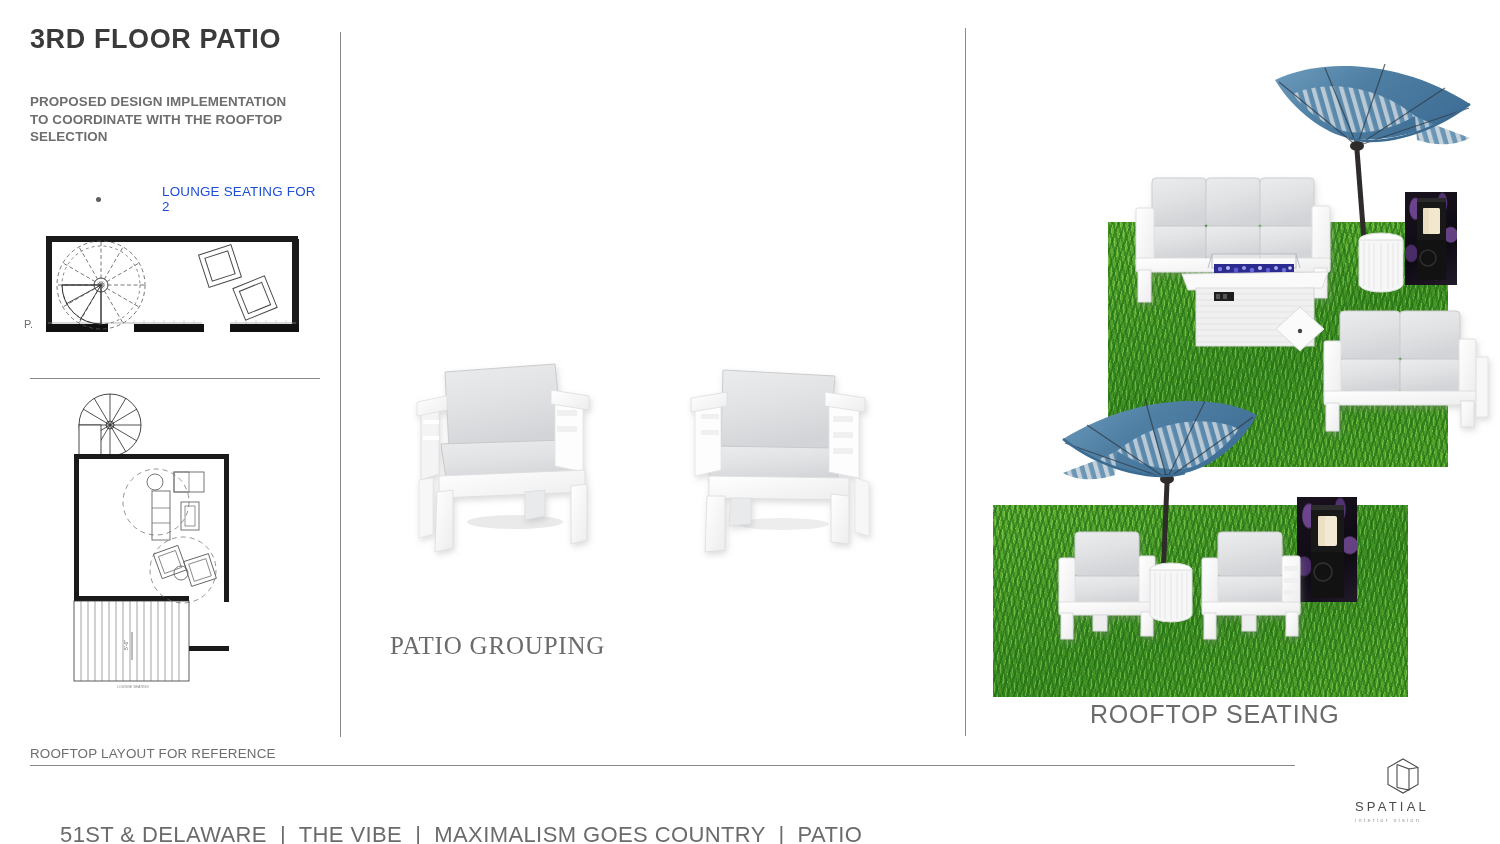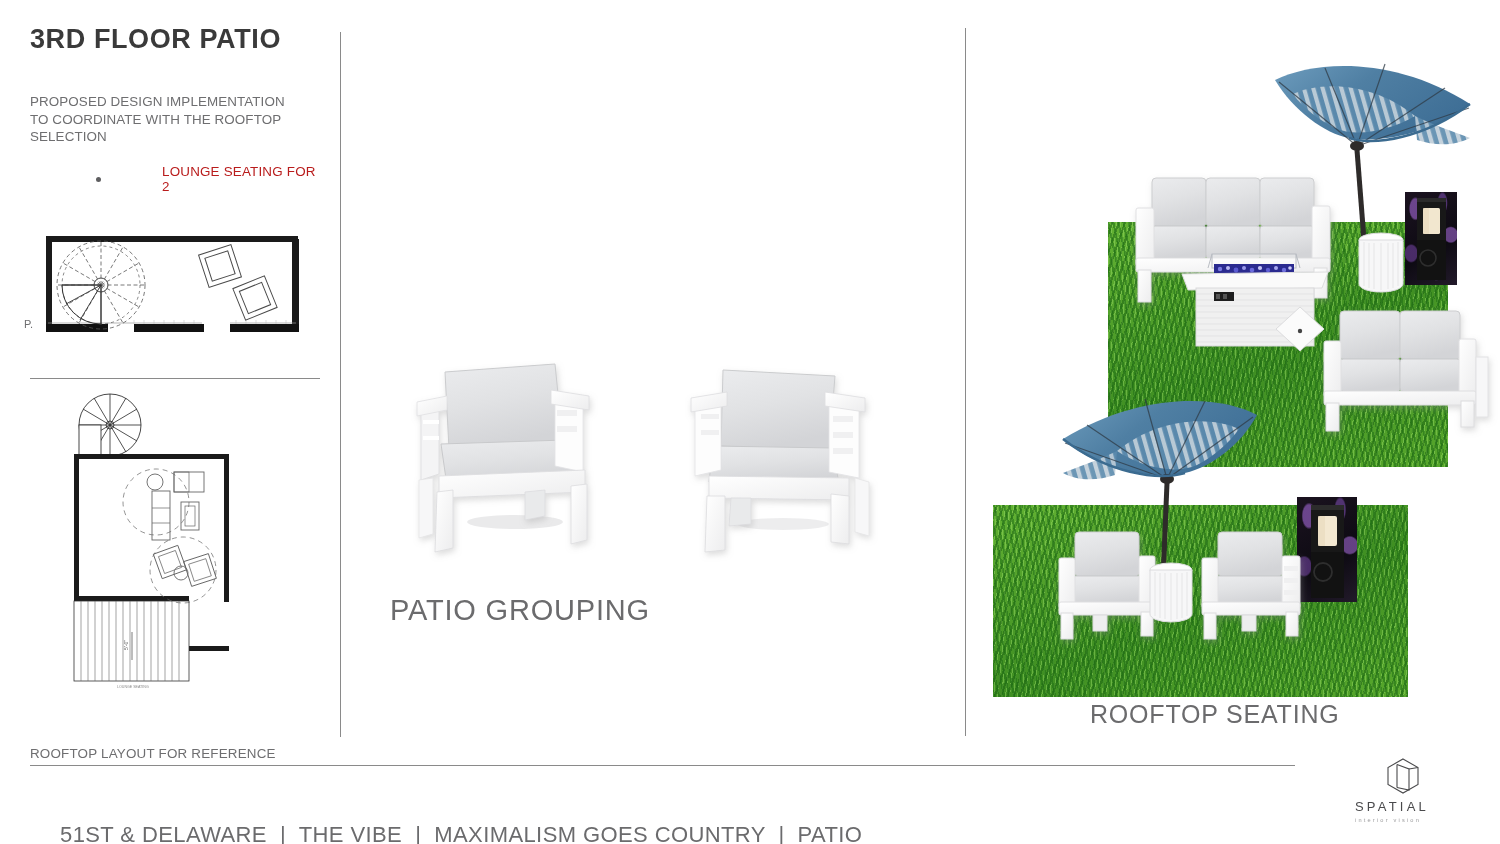--- a/index.html
+++ b/index.html
@@ -17,35 +17,35 @@
 
   
   #title {
     position: absolute; left: 30px; top: 24px;
     font-size: 27px; font-weight: 700; letter-spacing: 0.6px;
     color: #3a3a3a;
   }
   #subtitle {
     position: absolute; left: 30px; top: 93px; width: 275px;
     font-size: 13.4px; line-height: 17.5px; letter-spacing: 0.1px;
-    color: #6e6e70; font-weight: 400;
+    color: #6e6e70; font-weight: 700;
   }
   #bullets { position: absolute; left: 30px; top: 164px; width: 290px; }
-  .bullet-row { display: flex; align-items: center; font-size: 13.4px; color: #b91c1c; letter-spacing: .2px; }
+  .bullet-row { display: flex; align-items: center; font-size: 13.4px; color: #1d4ed8; letter-spacing: .2px; margin-top: 20px; }
   .bullet-dot { width: 5px; height: 5px; border-radius: 50%; background: #5e5e60; margin-left: 66px; margin-right: 61px; flex: none; }
 
   .caption {
     position: absolute; font-size: 13.4px; color: #6e6e70; letter-spacing: .2px;
   }
 
   
   .grouping-label {
     position: absolute; color: #6b6b6d; font-weight: 400;
   }
-  #patio-label { left: 390px; top: 594px; font-size: 29px; letter-spacing: .8px; }
+  #patio-label { left: 390px; top: 632px; font-size: 25px; letter-spacing: .8px; font-family: Liberation Serif, serif; }
   #rooftop-label { left: 1090px; top: 700px; font-size: 25px; letter-spacing: .8px; }
 
   
   #footer-rule { left: 30px; top: 765px; width: 1265px; }
   #footer-text {
     position: absolute; left: 60px; top: 779px;
     font-size: 22px; color: #6b6b6d; letter-spacing: .4px; white-space: pre; margin-top: 43px;
   }
   
   #logo { position: absolute; left: 1355px; top: 757px; width: 95px; }

